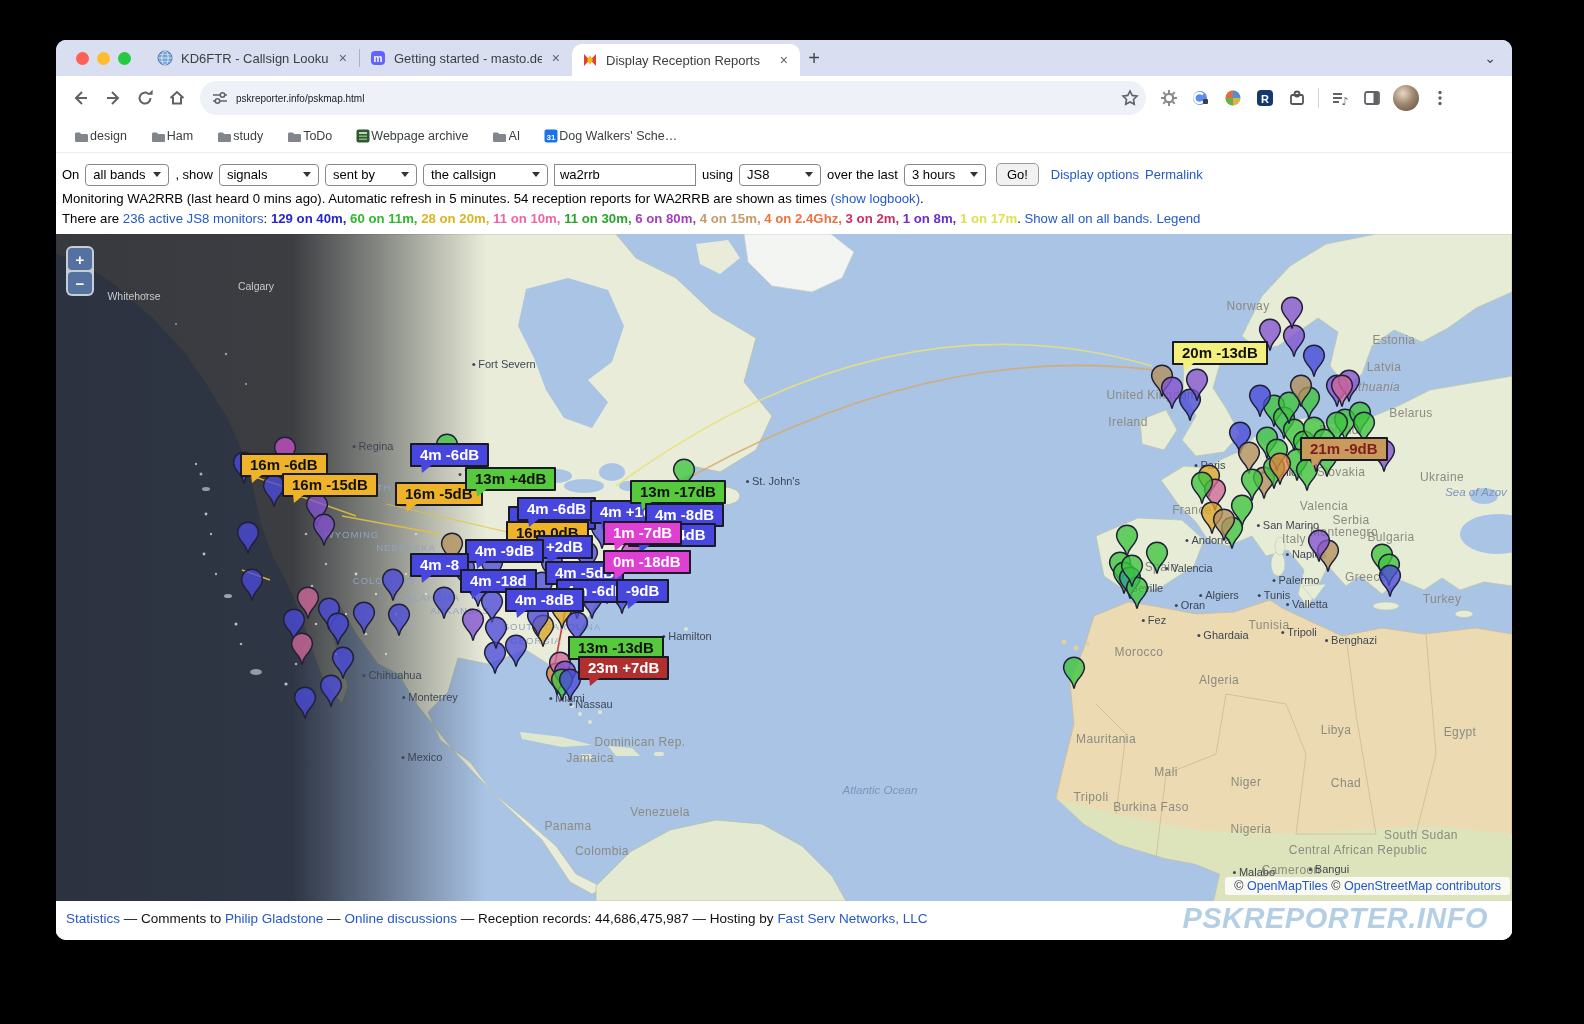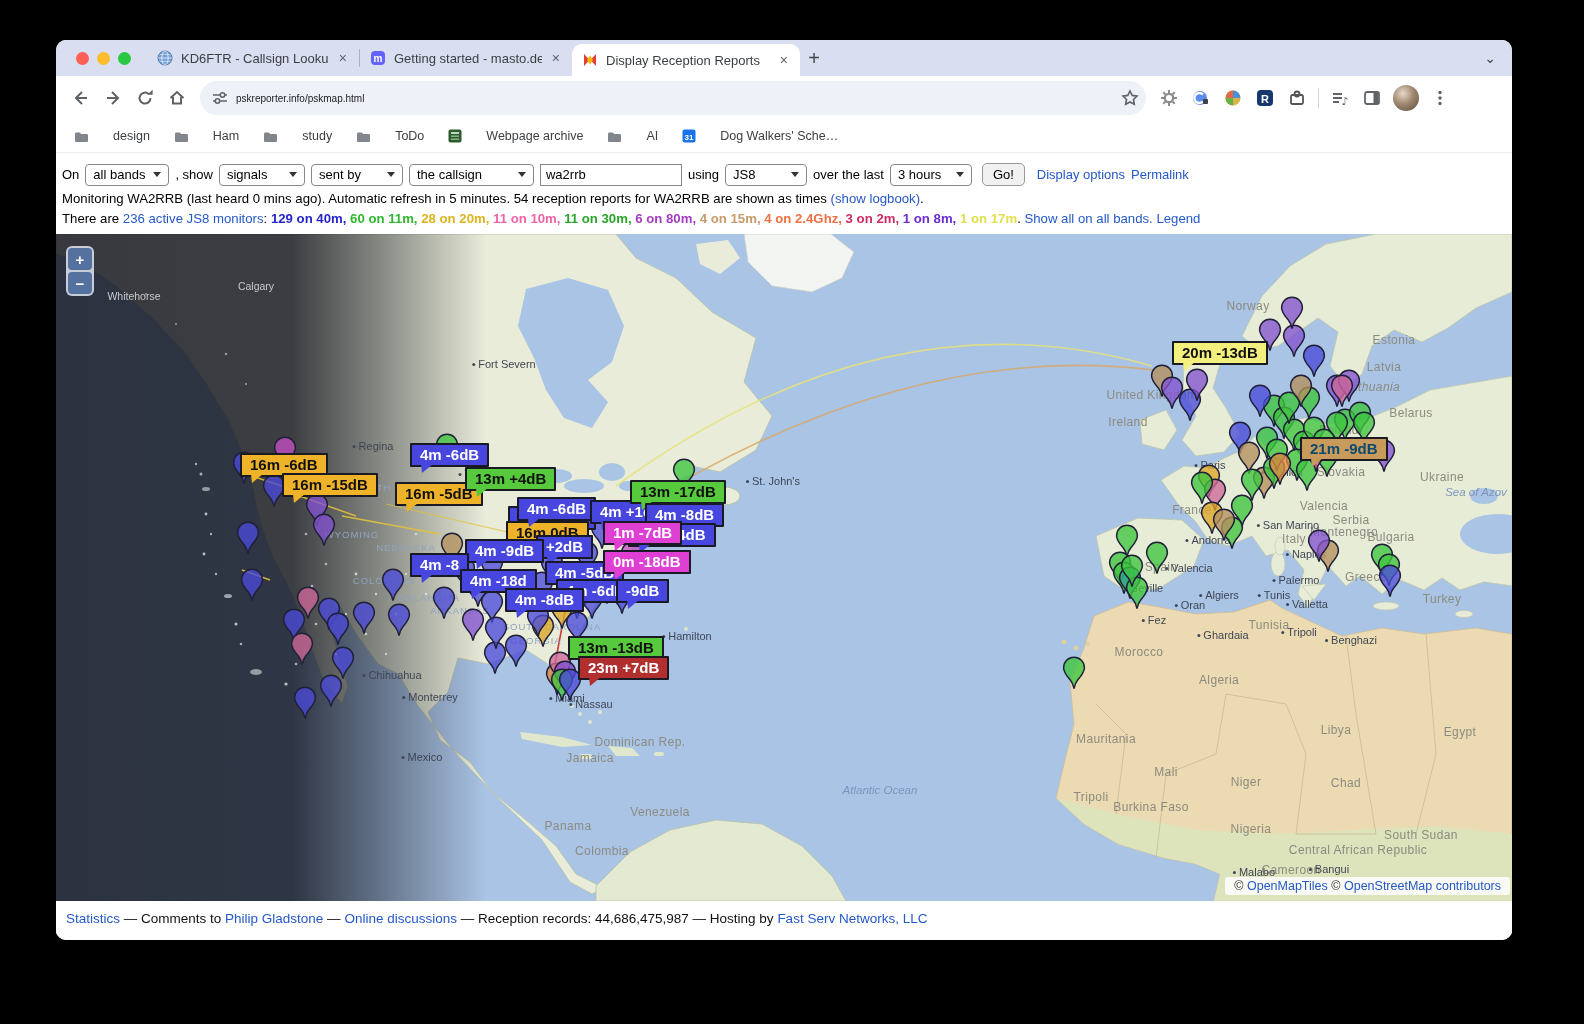--- a/index.html
+++ b/index.html
@@ -28,21 +28,21 @@
   .tbtn{width:30px;height:30px;display:flex;align-items:center;justify-content:center;border-radius:50%;}
   .urlbar{width:946px;height:34px;background:#eef1f8;border-radius:17px;display:flex;align-items:center;
           padding:0 6px 0 12px;margin:0 6px;font-size:10px;color:#202124;gap:8px;}
   .urlbar .urltext{flex:1;}
   .tool-sep{width:1px;height:20px;background:#d0d4dc;margin:0 4px;}
   .avatar{width:26px;height:26px;border-radius:50%;margin:0 4px;
           background:radial-gradient(circle at 38% 32%, #e8d8c8 0%, #a08870 45%, #5a4a3e 100%);}
   
   .bookmarks{height:33px;background:#fff;display:flex;align-items:center;gap:24px;padding:0 18px;
              font-size:12.5px;color:#3c4043;border-bottom:1px solid #ececec;}
-  .bm{display:flex;align-items:center;gap:24px;}
+  .bm{display:flex;align-items:center;gap:1px;}
   .bm .bi{display:none;line-height:0;}
   .bm[data-icon="folder"] .i-folder{display:inline}
   .bm[data-icon="archive"] .i-archive{display:inline}
   .bm[data-icon="calendar"] .i-calendar{display:inline}
   
   .page{position:relative;height:787px;background:#fff;}
   .controlrow{display:flex;align-items:center;gap:6px;padding:10px 6px 3px 6px;font-size:13px;color:#000;}
   .sel{display:inline-flex;align-items:center;justify-content:space-between;gap:8px;border:1px solid #888;
        border-radius:4px;background:#fff;height:22px;padding:0 7px;font-size:13px;color:#000;}
   .sel .chev{width:0;height:0;border-left:4px solid transparent;border-right:4px solid transparent;
@@ -62,21 +62,21 @@
   .bubble{position:absolute;padding:0px 8px;border:2px solid #1a1a24;border-radius:1px;
           font-size:15px;font-weight:bold;white-space:nowrap;line-height:20px;}
   .bubble::after{content:"";position:absolute;left:9px;bottom:-8px;border:solid transparent;
           border-width:9px 11px 0 1px;}
   .bubble[data-k="gold"]{background:#efb32a;color:#111}.bubble[data-k="gold"]::after{border-top-color:#efb32a}
   .bubble[data-k="green"]{background:#57c93c;color:#111}.bubble[data-k="green"]::after{border-top-color:#57c93c}
   .bubble[data-k="blue"]{background:#4747e0;color:#fff}.bubble[data-k="blue"]::after{border-top-color:#4747e0}
   .bubble[data-k="magenta"]{background:#e03fd4;color:#fff}.bubble[data-k="magenta"]::after{border-top-color:#e03fd4}
   .bubble[data-k="red"]{background:#b12f2f;color:#fff}.bubble[data-k="red"]::after{border-top-color:#b12f2f}
   .bubble[data-k="yellow"]{background:#f4f07e;color:#111}.bubble[data-k="yellow"]::after{border-top-color:#f4f07e}
-  .bubble[data-k="tan"]{background:#c89a5c;color:#0c4a6e}.bubble[data-k="tan"]::after{border-top-color:#c89a5c}
+  .bubble[data-k="tan"]{background:#c89a5c;color:#7f1d1d}.bubble[data-k="tan"]::after{border-top-color:#c89a5c}
   .place{position:absolute;transform:translate(-50%,-50%);white-space:nowrap;pointer-events:none;}
   .place[data-k="city"]{font-size:11px;color:#3f4654;}
   .place[data-k="city"]::before{content:"";display:inline-block;width:3px;height:3px;background:#3f4654;
           border-radius:50%;margin-right:3px;vertical-align:2px;}
   .place[data-k="country"]{font-size:12px;color:#8b8b80;letter-spacing:.4px;}
   .place[data-k="water"]{font-style:italic;color:#7d95bd;font-size:11.5px;}
   .place[data-k="citywhite"]{font-size:10.5px;color:#c9c9c9;}
   .place[data-k="state"]{font-size:9.5px;color:#8fa3c0;letter-spacing:1px;}
   .zoomctl{position:absolute;left:10px;top:12px;width:28px;background:#c6ccd8;border-radius:6px;
            padding:2px;display:flex;flex-direction:column;gap:2px;}
@@ -324,21 +324,21 @@
 
     <div class="page">
 
       <div class="controlrow">
         <span>On</span>
         <span class="sel">
             <span>all bands</span>
             <span class="chev"></span>
           </span>
         <span>, show</span>
-        <span class="sel" style="width:86px">
+        <span class="sel" style="width:100px">
             <span>signals</span>
             <span class="chev"></span>
           </span>
         <span class="sel" style="width:92px">
             <span>sent by</span>
             <span class="chev"></span>
           </span>
         <span class="sel" style="width:125px">
             <span>the callsign</span>
             <span class="chev"></span>
@@ -1172,17 +1172,18 @@
           <a class="lnk">OpenMapTiles</a>
           <span>©</span>
           <a class="lnk">OpenStreetMap contributors</a>
         </div>
       </div>
 
       <div class="footer">
         <span>
           <a class="lnk">Statistics</a><span> — Comments to </span><a class="lnk">Philip Gladstone</a><span> — </span><a class="lnk">Online discussions</a><span> — Reception records: 44,686,475,987 — Hosting by </span><a class="lnk">Fast Serv Networks, LLC</a>
         </span>
+        <span class="logo">PSKREPORTER.INFO</span>
       </div>
 
     </div>
   </div>
 </div>
 
 </body></html>

